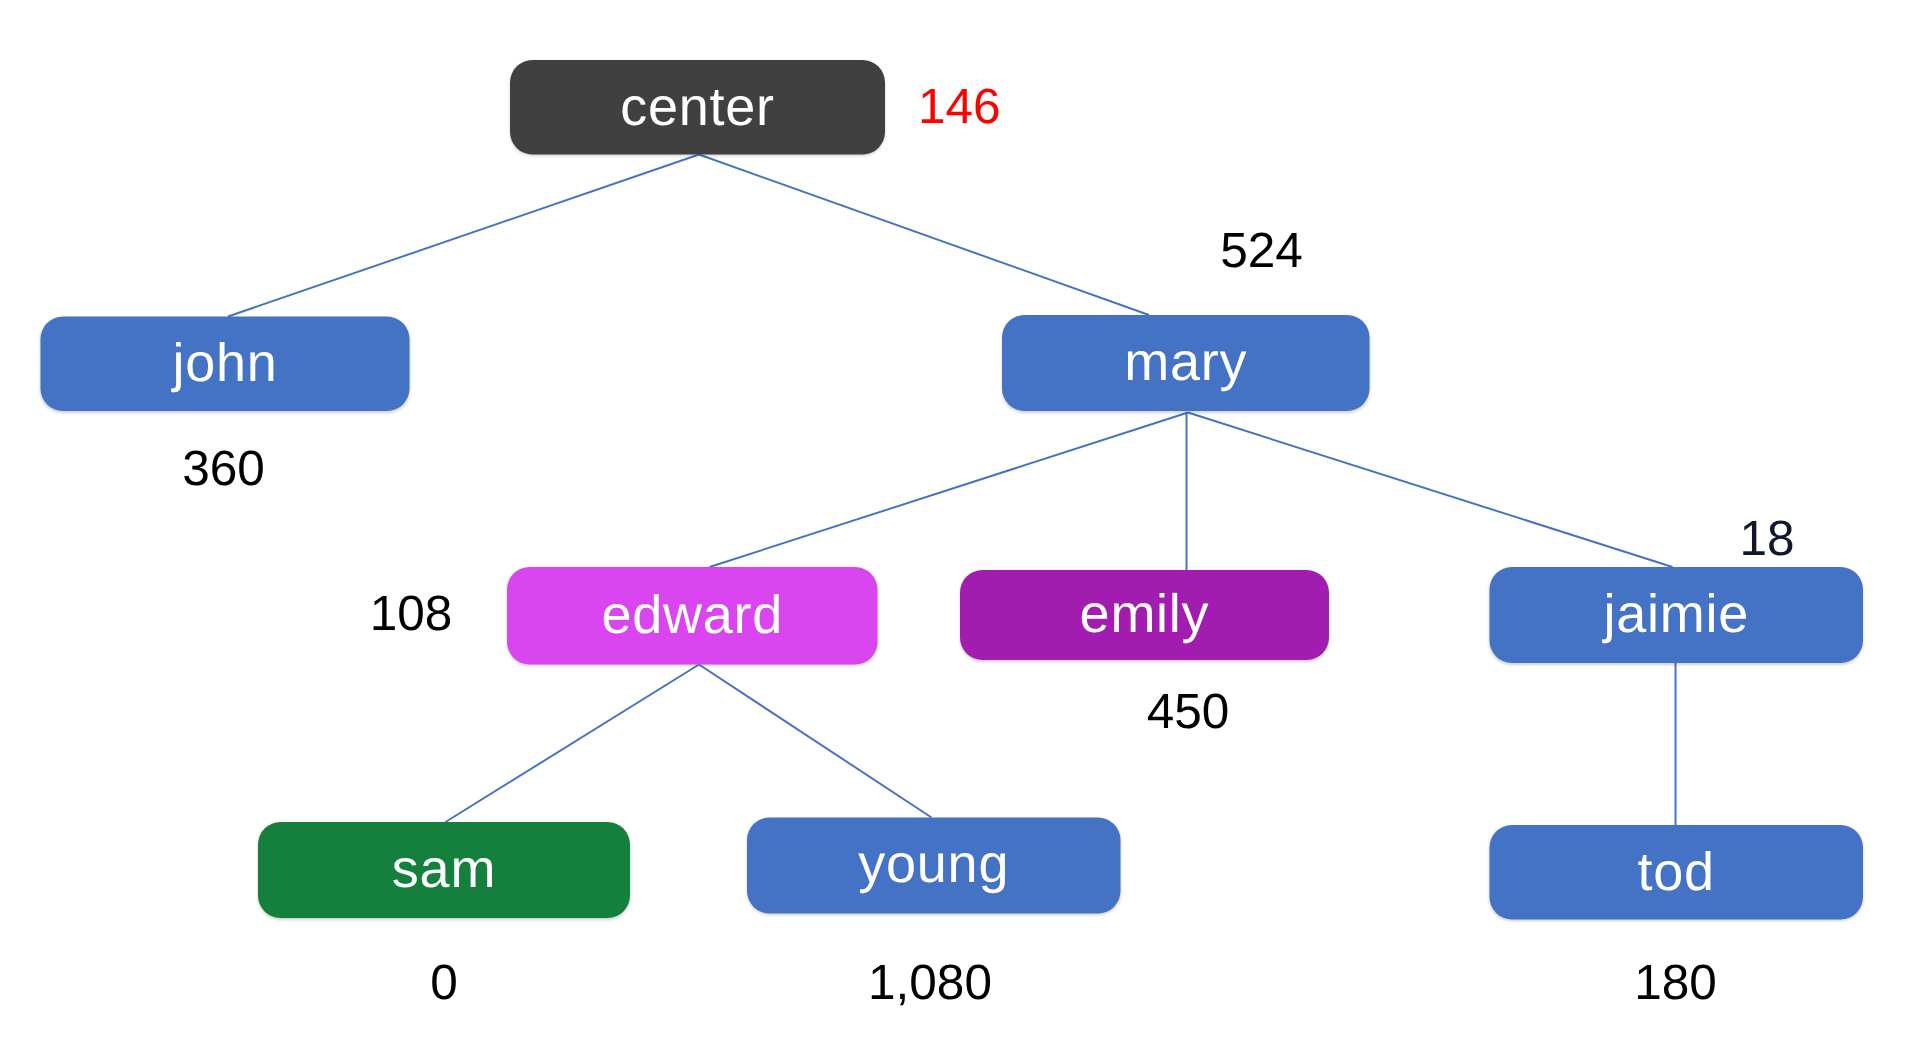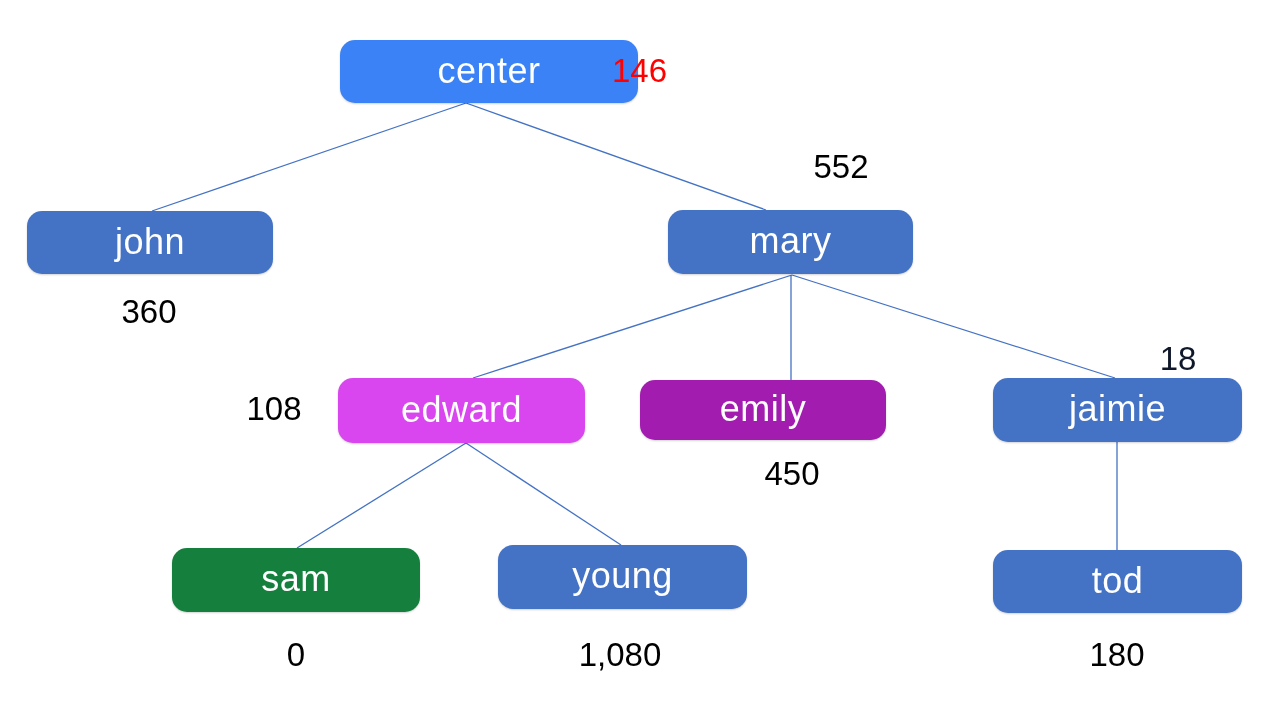--- a/index.html
+++ b/index.html
@@ -55,32 +55,32 @@
   <svg id="edge-layer" width="1280" height="708" viewBox="0 0 1280 708" xmlns="http://www.w3.org/2000/svg">
       <line x1="466" y1="103" x2="152" y2="211" stroke="#4472C4" stroke-width="1.3"></line>
       <line x1="466" y1="103" x2="766" y2="210" stroke="#4472C4" stroke-width="1.3"></line>
       <line x1="792" y1="275" x2="473" y2="378" stroke="#4472C4" stroke-width="1.3"></line>
       <line x1="791" y1="275" x2="791" y2="380" stroke="#4472C4" stroke-width="1.3"></line>
       <line x1="792" y1="275" x2="1115" y2="378" stroke="#4472C4" stroke-width="1.3"></line>
       <line x1="466" y1="443" x2="297" y2="548" stroke="#4472C4" stroke-width="1.3"></line>
       <line x1="466" y1="443" x2="621" y2="545" stroke="#4472C4" stroke-width="1.3"></line>
       <line x1="1117" y1="442" x2="1117" y2="550" stroke="#4472C4" stroke-width="1.3"></line>
     </svg>
-<div class="node" style="left: 340px; top: 40px; width: 298px; height: 63px; background: #3b82f6; align-items: center;">
+<div class="node" style="left: 340px; top: 40px; width: 250px; height: 63px; background: #404040; align-items: center;">
       <span class="node-label" style="color: rgb(255, 255, 255);">center</span>
     </div>
     <div class="value-label" style="left: 612px; top: 53px; width: 110px; text-align: left; color: rgb(255, 0, 0);">146</div>
     <div class="node" style="left: 27px; top: 211px; width: 246px; height: 63px; background: rgb(68, 114, 196);">
       <span class="node-label" style="color: rgb(255, 255, 255);">john</span>
     </div>
     <div class="value-label" style="left: 99px; top: 294px; width: 100px; text-align: center; color: rgb(0, 0, 0);">360</div>
     <div class="node" style="left: 668px; top: 210px; width: 245px; height: 64px; background: rgb(68, 114, 196); text-align: center;">
       <span class="node-label" style="color: rgb(255, 255, 255);">mary</span>
     </div>
-    <div class="value-label" style="left: 791px; top: 149px; width: 100px; text-align: center; color: rgb(0, 0, 0);">552</div>
+    <div class="value-label" style="left: 791px; top: 149px; width: 100px; text-align: center; color: rgb(0, 0, 0);">524</div>
     <div class="node" style="left: 338px; top: 378px; width: 247px; height: 65px; background: #d946ef;">
       <span class="node-label" style="color: rgb(255, 255, 255);">edward</span>
     </div>
     <div class="value-label" style="left: 224px; top: 391px; width: 100px; text-align: center; color: rgb(0, 0, 0);">108</div>
     <div class="node" style="left: 640px; top: 380px; width: 246px; height: 60px; background: #a21caf;">
       <span class="node-label" style="color: rgb(255, 255, 255);">emily</span>
     </div>
     <div class="value-label" style="left: 742px; top: 456px; width: 100px; text-align: center; color: rgb(0, 0, 0);">450</div>
     <div class="node" style="left: 993px; top: 378px; width: 249px; height: 64px; background: rgb(68, 114, 196);">
       <span class="node-label" style="color: rgb(255, 255, 255);">jaimie</span>

